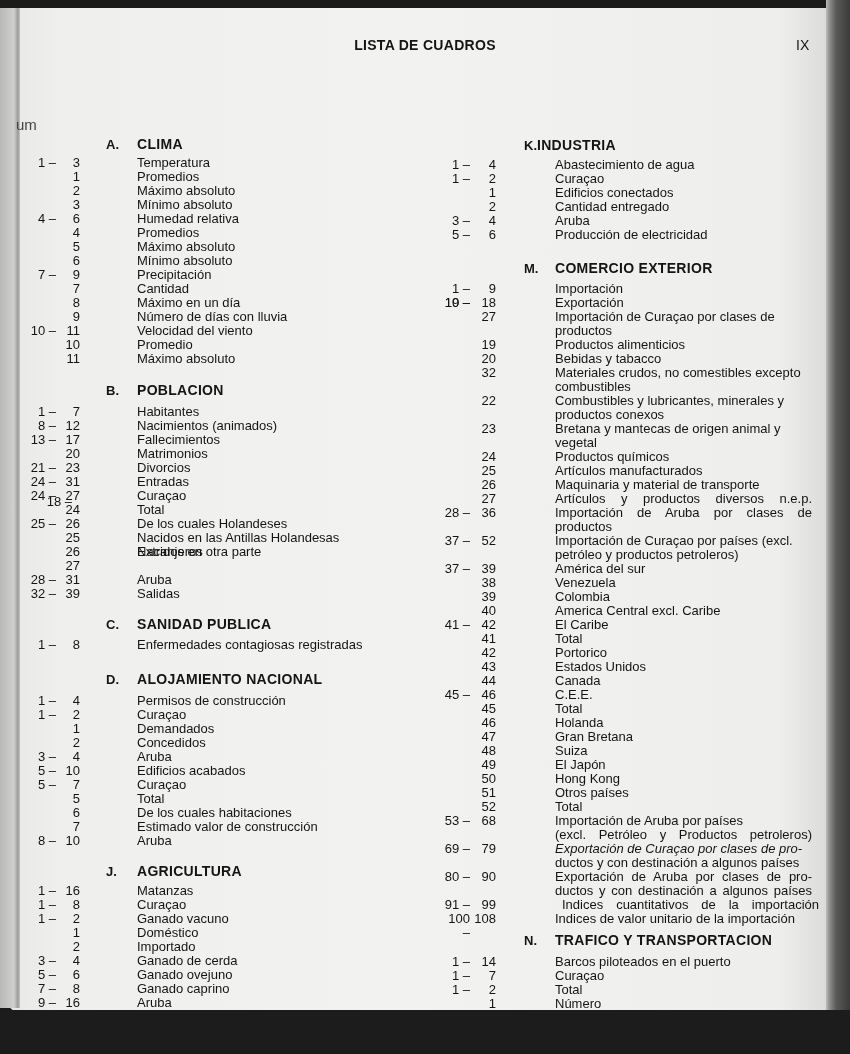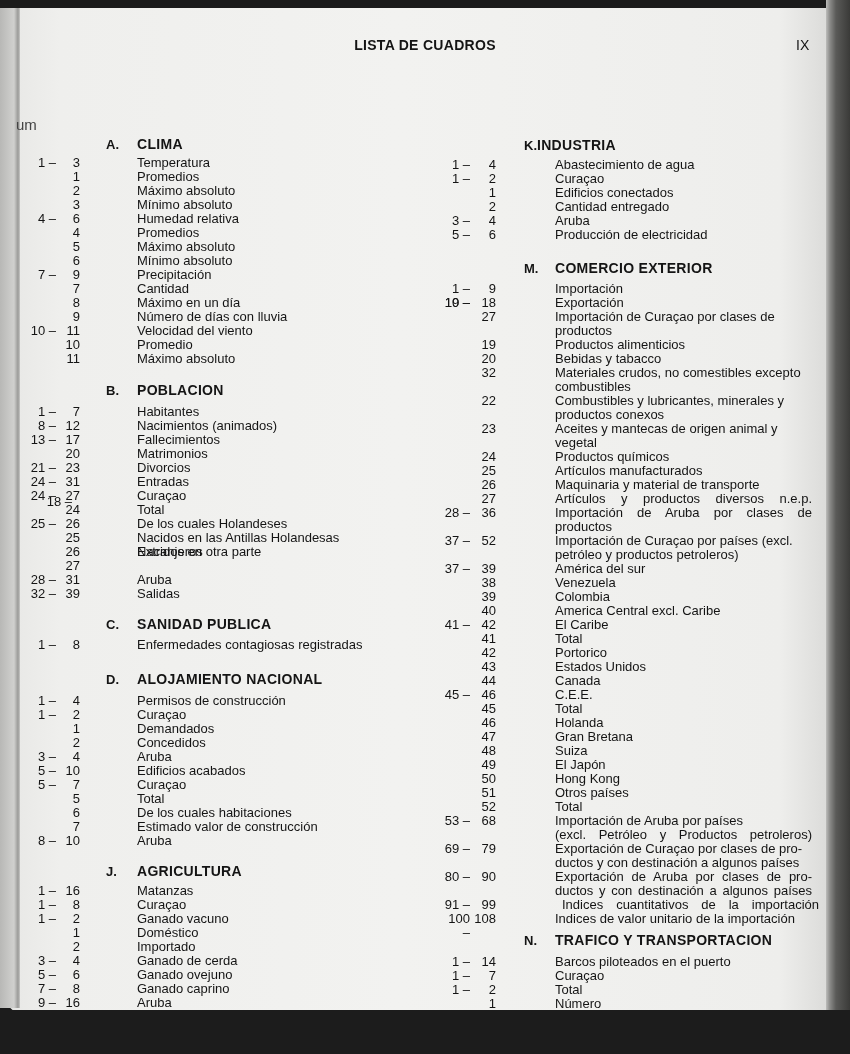--- a/index.html
+++ b/index.html
@@ -231,21 +231,21 @@
     <div class="entry" style="left: 555px; top: 338px;">Productos alimenticios</div>
     <div class="num" style="left: 470px; width: 26px; top: 352px;">20</div>
     <div class="entry" style="left: 555px; top: 352px;">Bebidas y tabacco</div>
     <div class="num" style="left: 470px; width: 26px; top: 366px;">32</div>
     <div class="entry" style="left: 555px; top: 366px;">Materiales crudos, no comestibles excepto</div>
     <div class="entry" style="left: 555px; top: 380px;">combustibles</div>
     <div class="num" style="left: 470px; width: 26px; top: 394px;">22</div>
     <div class="entry" style="left: 555px; top: 394px;">Combustibles y lubricantes, minerales y</div>
     <div class="entry" style="left: 555px; top: 408px;">productos conexos</div>
     <div class="num" style="left: 470px; width: 26px; top: 422px;">23</div>
-    <div class="entry" style="left: 555px; top: 422px;">Aceites y mantecas de origen animal y</div>
+    <div class="entry" style="left: 555px; top: 422px;">Bretana y mantecas de origen animal y</div>
     <div class="entry" style="left: 555px; top: 436px; text-align: center;">vegetal</div>
     <div class="num" style="left: 470px; width: 26px; top: 450px;">24</div>
     <div class="entry" style="left: 555px; top: 450px;">Productos químicos</div>
     <div class="num" style="left: 470px; width: 26px; top: 464px;">25</div>
     <div class="entry" style="left: 555px; top: 464px;">Artículos manufacturados</div>
     <div class="num" style="left: 470px; width: 26px; top: 478px;">26</div>
     <div class="entry" style="left: 555px; top: 478px;">Maquinaria y material de transporte</div>
     <div class="num" style="left: 470px; width: 26px; top: 492px;">27</div>
     <div class="entry justify" style="left: 555px; top: 492px; width: 257px;">Artículos y productos diversos n.e.p.</div>
     <div class="num" style="left: 440px; width: 30px; top: 506px;">28 –</div>
@@ -294,21 +294,21 @@
     <div class="num" style="left: 470px; width: 26px; top: 786px;">51</div>
     <div class="entry" style="left: 555px; top: 786px;">Otros países</div>
     <div class="num" style="left: 470px; width: 26px; top: 800px;">52</div>
     <div class="entry" style="left: 555px; top: 800px;">Total</div>
     <div class="num" style="left: 440px; width: 30px; top: 814px;">53 –</div>
     <div class="num" style="left: 470px; width: 26px; top: 814px;">68</div>
     <div class="entry" style="left: 555px; top: 814px;">Importación de Aruba por países</div>
     <div class="entry justify" style="left: 555px; top: 828px; width: 257px;">(excl. Petróleo y Productos petroleros)</div>
     <div class="num" style="left: 440px; width: 30px; top: 842px;">69 –</div>
     <div class="num" style="left: 470px; width: 26px; top: 842px;">79</div>
-    <div class="entry" style="left: 555px; top: 842px;">Exportación de Curaçao por clases de pro-</div>
+    <div class="entry" style="left: 555px; top: 842px; font-style: italic;">Exportación de Curaçao por clases de pro-</div>
     <div class="entry" style="left: 555px; top: 856px;">ductos y con destinación a algunos países</div>
     <div class="num" style="left: 440px; width: 30px; top: 870px;">80 –</div>
     <div class="num" style="left: 470px; width: 26px; top: 870px;">90</div>
     <div class="entry justify" style="left: 555px; top: 870px; width: 257px;">Exportación de Aruba por clases de pro-</div>
     <div class="entry justify" style="left: 555px; top: 884px; width: 257px;">ductos y con destinación a algunos países</div>
     <div class="num" style="left: 440px; width: 30px; top: 898px;">91 –</div>
     <div class="num" style="left: 470px; width: 26px; top: 898px;">99</div>
     <div class="entry justify" style="left: 562px; top: 898px; width: 257px;">Indices cuantitativos de la importación</div>
     <div class="num" style="left: 440px; width: 30px; top: 912px;">100 –</div>
     <div class="num" style="left: 470px; width: 26px; top: 912px;">108</div>

